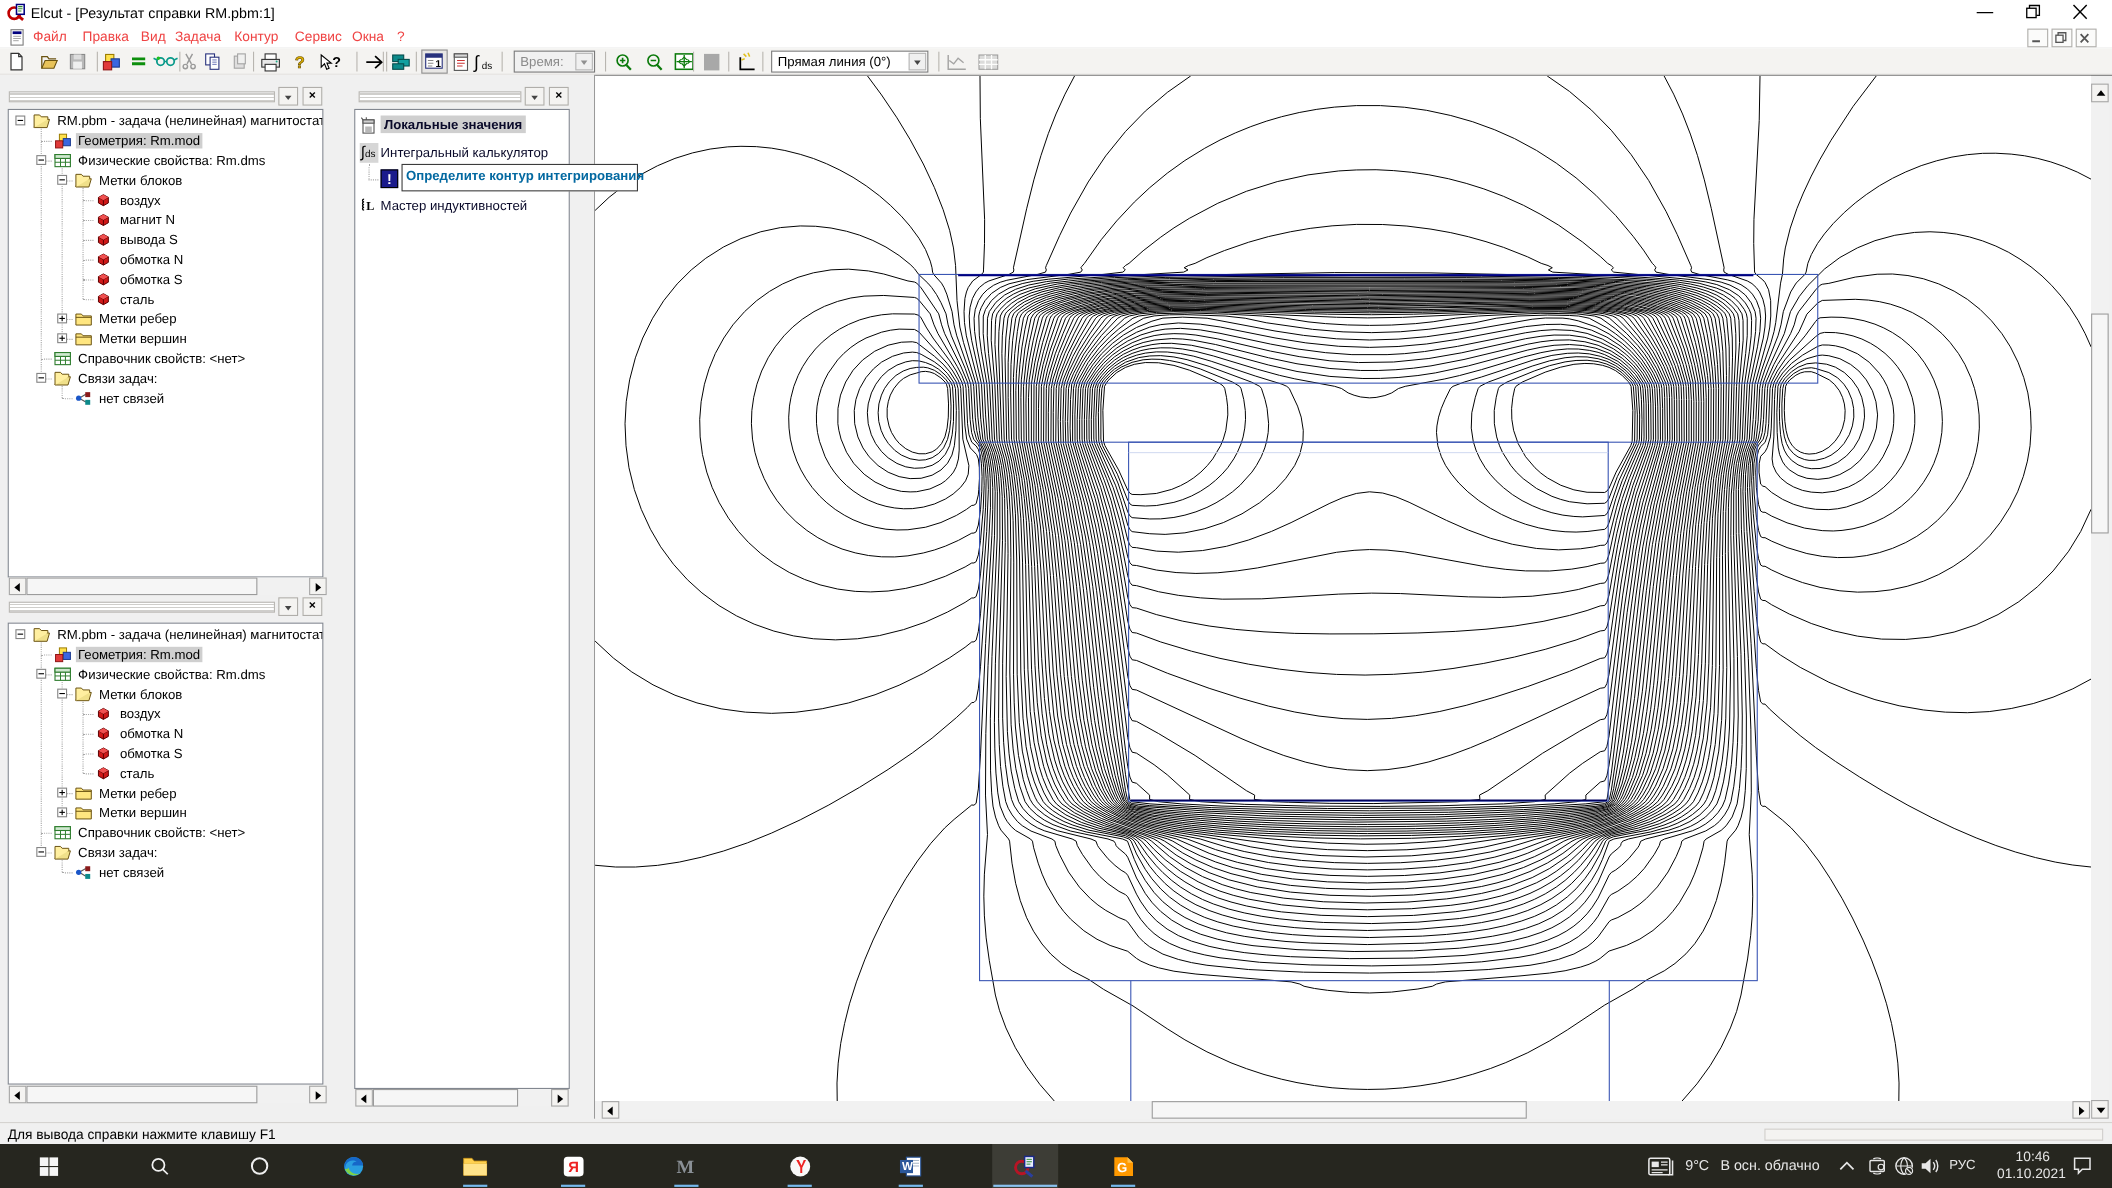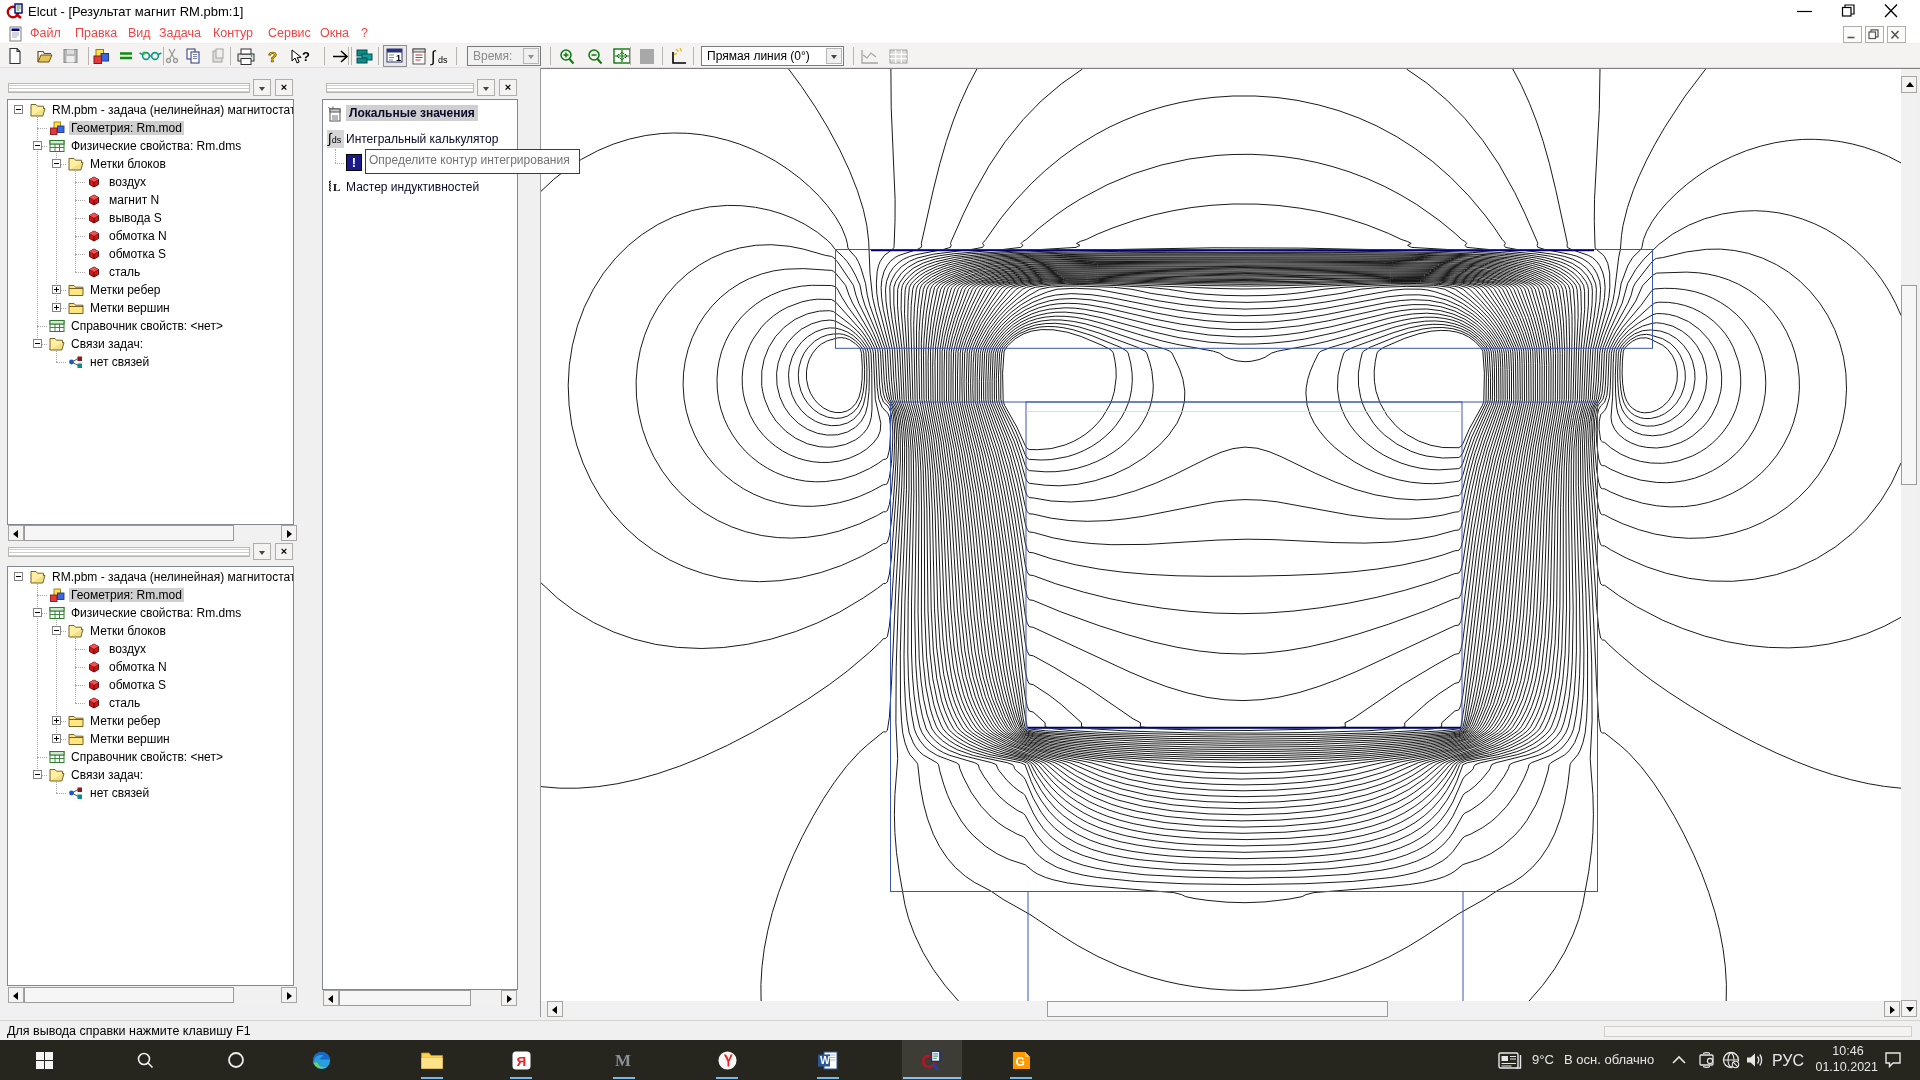--- a/index.html
+++ b/index.html
@@ -37,21 +37,21 @@
 </style></head>
 <body>
 
 <div class="ab titlebar"></div>
 <svg class="ab" style="left:6px;top:3px" width="17" height="17" viewBox="0 0 17 17">
  <circle cx="7" cy="9" r="5.2" fill="none" stroke="#c00000" stroke-width="2.4"></circle>
  <path d="M10 11 L15 15" stroke="#c00000" stroke-width="2.6"></path>
  <rect x="9" y="1" width="7" height="9" fill="#fff" stroke="#00007f" stroke-width="1.4"></rect>
  <path d="M10.5 3h4M10.5 5h4M10.5 7h3" stroke="#2e8b2e" stroke-width="1"></path>
 </svg>
-<div class="ab title-txt">Elcut - [Результат магнит RM.pbm:1]</div>
+<div class="ab title-txt">Elcut - [Результат справки RM.pbm:1]</div>
 <svg class="ab" style="left:1782px;top:0" width="138" height="22" viewBox="0 0 138 22">
  <path d="M15 11.5h15" stroke="#000" stroke-width="1.2"></path>
  <rect x="60.5" y="7.5" width="8.5" height="8.5" fill="none" stroke="#000" stroke-width="1.2"></rect>
  <path d="M63 7.5v-2.5h9v9h-2.8" fill="none" stroke="#000" stroke-width="1.2"></path>
  <path d="M103 4.5 L115 17 M115 4.5 L103 17" stroke="#000" stroke-width="1.3"></path>
 </svg>
 
 <div class="ab menubar" style="border-bottom:1px solid #f0f0f0"></div>
 <svg class="ab" style="left:8px;top:26px" width="16" height="16" viewBox="0 0 16 16">
  <rect x="2" y="1" width="11" height="14" fill="#fff" stroke="#7d7d7d"></rect>
@@ -633,21 +633,21 @@
 <rect x="349.5" y="333" width="707" height="489.5"></rect>
 <rect x="485" y="333" width="436" height="326.3"></rect>
 <line x1="487" y1="822.5" x2="487" y2="932"></line>
 <line x1="922" y1="822.5" x2="922" y2="932"></line>
 <line x1="485" y1="342.5" x2="921" y2="342.5" stroke="#c8d4ee" stroke-width="0.8"></line>
 </g>
 <path d="M330 181.3 H1053" stroke="#000080" stroke-width="1.8" fill="none"></path>
 <path d="M487 658.6 H920" stroke="#000060" stroke-width="1.6" fill="none"></path>
 </svg>
 <div class="ab" style="left:365px;top:149px;width:215px;height:25px;background:#fff;border:1px solid #3c3c3c"></div>
-<div class="ab" style="left:369px;top:153px;font-size:12px;font-weight:normal;color:#737373;white-space:nowrap">Определите контур интегрирования</div>
+<div class="ab" style="left:369px;top:153px;font-size:12px;font-weight:bold;color:#0369a1;white-space:nowrap">Определите контур интегрирования</div>
 <div class="ab sb" style="left:1901px;top:76px;width:16px;height:941px"></div>
 <div class="sbbtn" style="left:1901px;top:76px;width:16px;height:17px">
     <span class="tri-u" style="left:3.5px;top:5px"></span>
   </div>
 <div class="sbthumb" style="left:1901px;top:285px;width:16px;height:200px"></div>
 <div class="sbbtn" style="left:1901px;top:1000px;width:16px;height:17px">
     <span class="tri-d" style="left:4px;top:6px;border-top-color:#000;border-left-width:4px;border-right-width:4px;border-top-width:5px"></span>
   </div>
 <div class="ab sb" style="left:541px;top:1001px;width:1360px;height:16px"></div>
 <div class="sbbtn" style="left:547px;top:1001px;width:16px;height:16px">
@@ -740,18 +740,18 @@
     <circle cx="9" cy="9" r="7.5" fill="none" stroke="#e6e6e6" stroke-width="1.3"></circle>
     <path d="M2 9h14M9 1.5 C5 5 5 13 9 16.5 M9 1.5 C13 5 13 13 9 16.5" fill="none" stroke="#e6e6e6" stroke-width="1.1"></path>
     <circle cx="13.5" cy="13.5" r="4" fill="#26261f"></circle>
     <circle cx="13.5" cy="13.5" r="3.2" fill="none" stroke="#e6e6e6" stroke-width="1.1"></circle>
     <path d="M11.2 11.2 L15.8 15.8" stroke="#e6e6e6" stroke-width="1.1"></path>
   </svg>
 <svg class="ab" style="left:1746px;top:1052px" width="19" height="16" viewBox="0 0 19 16">
     <path d="M1 5.5 H4.5 L9 1.5 V14.5 L4.5 10.5 H1 Z" fill="#e6e6e6"></path>
     <path d="M11.5 4.5 C13 6.5 13 9.5 11.5 11.5 M13.8 2.5 C16.2 5.5 16.2 10.5 13.8 13.5" fill="none" stroke="#e6e6e6" stroke-width="1.3"></path>
   </svg>
-<div class="traytxt" style="left:1772px;top:1052px;font-size:16px">РУС</div>
+<div class="traytxt" style="left:1772px;top:1052px;font-size:12px">РУС</div>
 <div class="traytxt" style="left:1822px;top:1044px;font-size:12.5px;width:52px;text-align:center">10:46</div>
 <div class="traytxt" style="left:1808px;top:1060px;font-size:12.5px;width:70px;text-align:right">01.10.2021</div>
 <svg class="ab" style="left:1884px;top:1051px" width="18" height="18" viewBox="0 0 18 18">
     <path d="M2 2 H16 V12 H9 L5.5 15.5 V12 H2 Z" fill="none" stroke="#e6e6e6" stroke-width="1.4"></path>
   </svg>
 
 </body></html>

